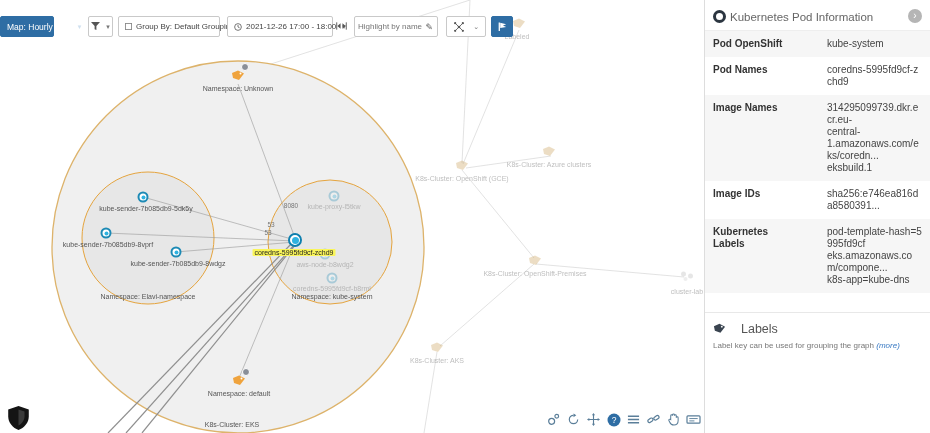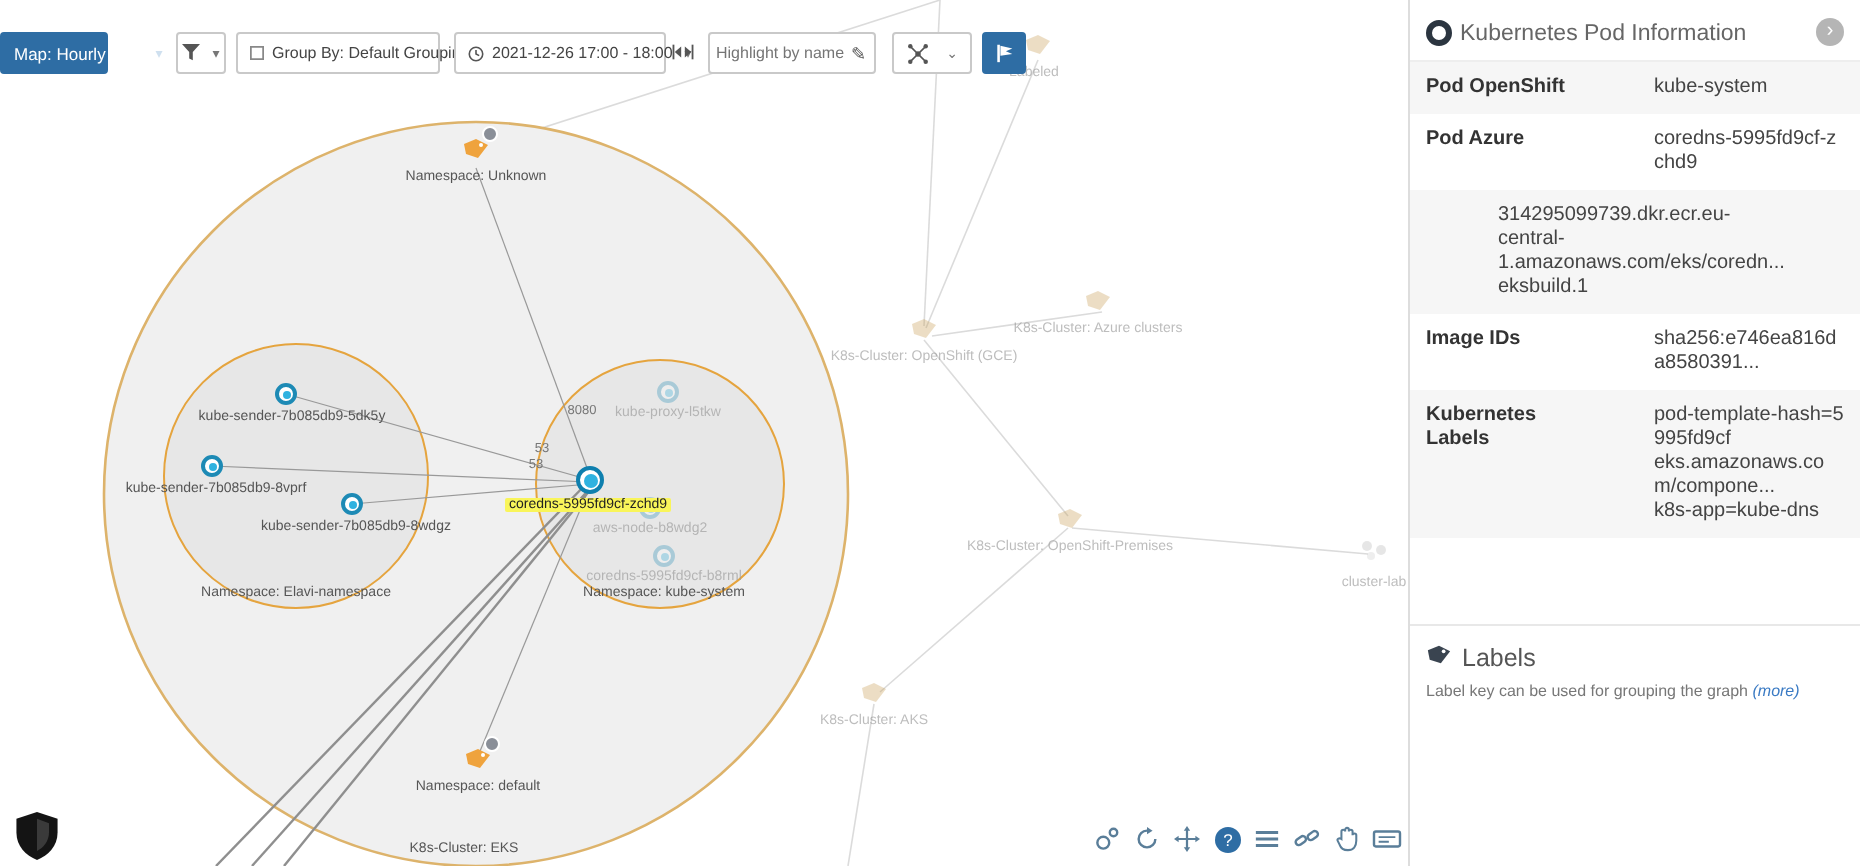--- a/index.html
+++ b/index.html
@@ -48,21 +48,21 @@
   .p-header .donut{width:7px;height:7px;border:3px solid #2b3540;border-radius:50%;flex:none;}
   .p-title{flex:1;font-size:11.5px;color:#666;}
   .p-next{width:14px;height:14px;border-radius:50%;background:#b5b5b5;color:#fff;display:flex;
         align-items:center;justify-content:center;font-size:10px;line-height:1;cursor:pointer;flex:none;}
   .p-row{display:flex;padding:7px 8px;font-size:10px;line-height:12px;}
   .p-row:nth-child(even){background:#f6f6f6;}
   .p-label{width:78px;flex:none;font-weight:bold;color:#333;}
   .p-value{flex:1;color:#444;white-space:pre-line;word-break:break-all;margin-left:36px;}
   .labels-section{position:absolute;left:0;right:0;top:312px;border-top:1px solid #e8e8e8;
         padding:7px 8px;}
-  .ls-head{display:flex;align-items:center;gap:5px;}
+  .ls-head{display:flex;align-items:center;gap:15px;}
   .ls-title{font-size:12.5px;color:#555;}
   .ls-desc{font-size:8px;color:#777;margin-top:3px;}
   .ls-desc a{color:#3b7bc4;text-decoration:none;cursor:pointer;font-style:italic;}
 </style>
 </head>
 <body>
 
 <div class="app">
 
   <div class="map">
@@ -337,24 +337,25 @@
       <span class="donut"></span>
       <span class="p-title">Kubernetes Pod Information</span>
       <span class="p-next">›</span>
     </div>
 
     <div class="p-row">
       <span class="p-label">Pod OpenShift</span>
       <span class="p-value">kube-system</span>
     </div>
     <div class="p-row">
-      <span class="p-label">Pod Azure</span>
+      <span class="p-label">Pod Names</span>
       <span class="p-value">coredns-5995fd9cf-zchd9</span>
     </div>
     <div class="p-row">
+      <span class="p-label">Image Names</span>
       <span class="p-value">314295099739.dkr.ecr.eu-
 central-
 1.amazonaws.com/eks/coredn...
 eksbuild.1</span>
     </div>
     <div class="p-row">
       <span class="p-label">Image IDs</span>
       <span class="p-value">sha256:e746ea816da8580391...</span>
     </div>
     <div class="p-row">

